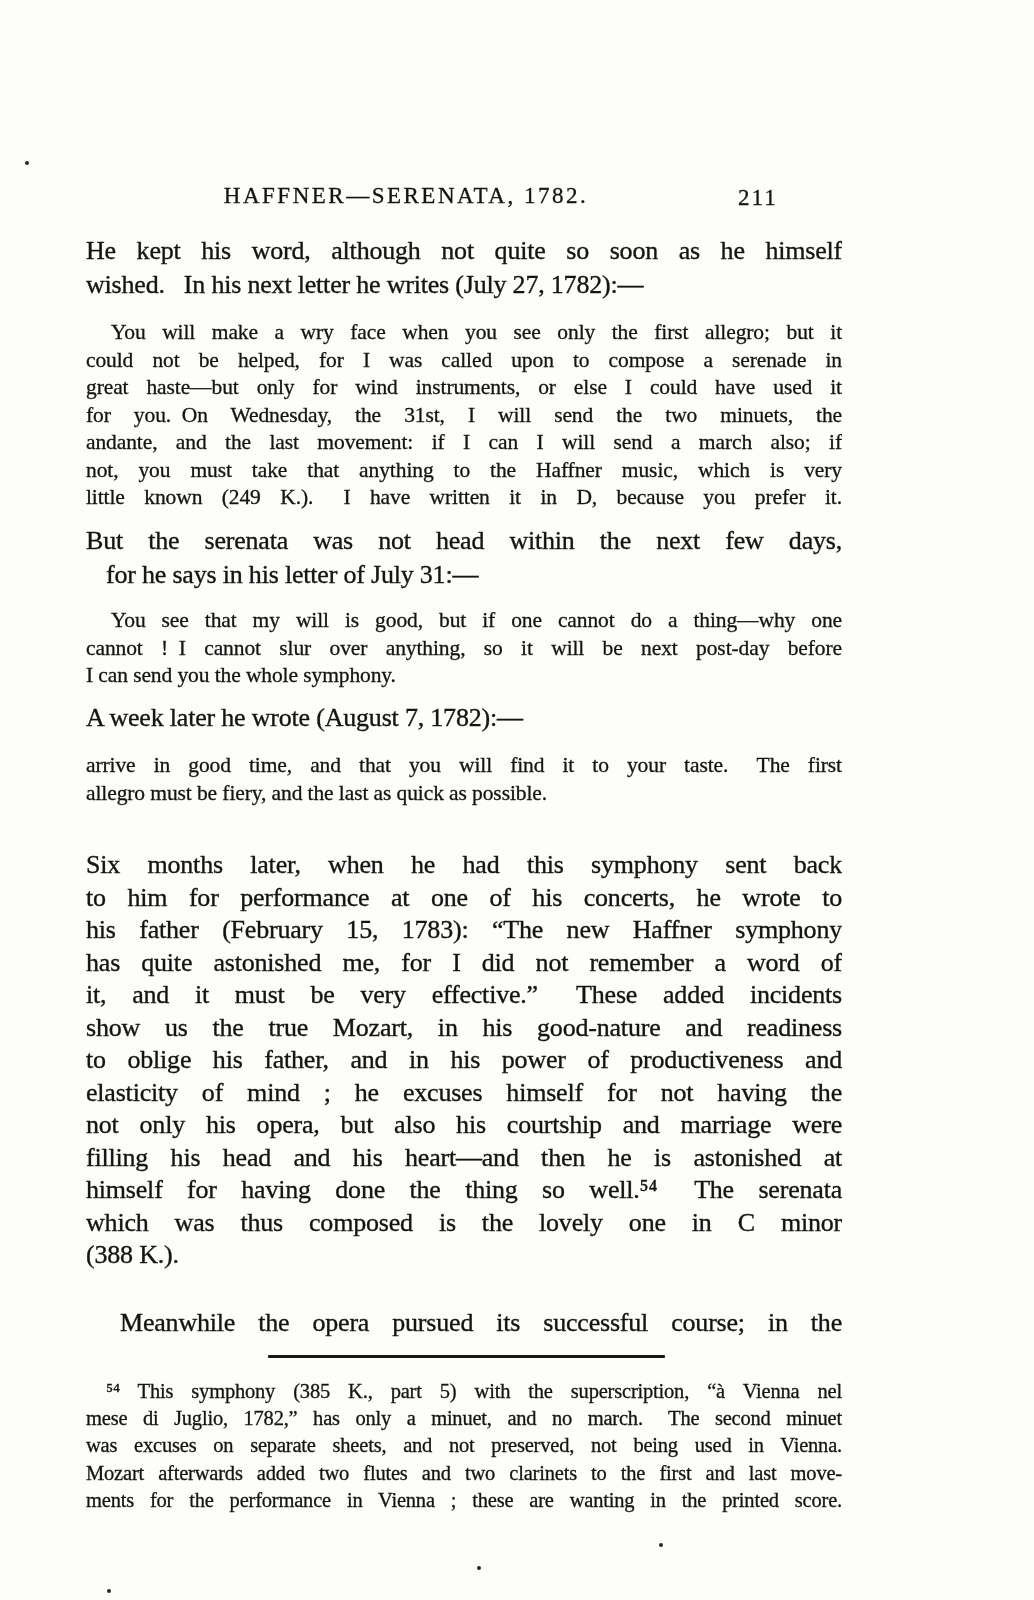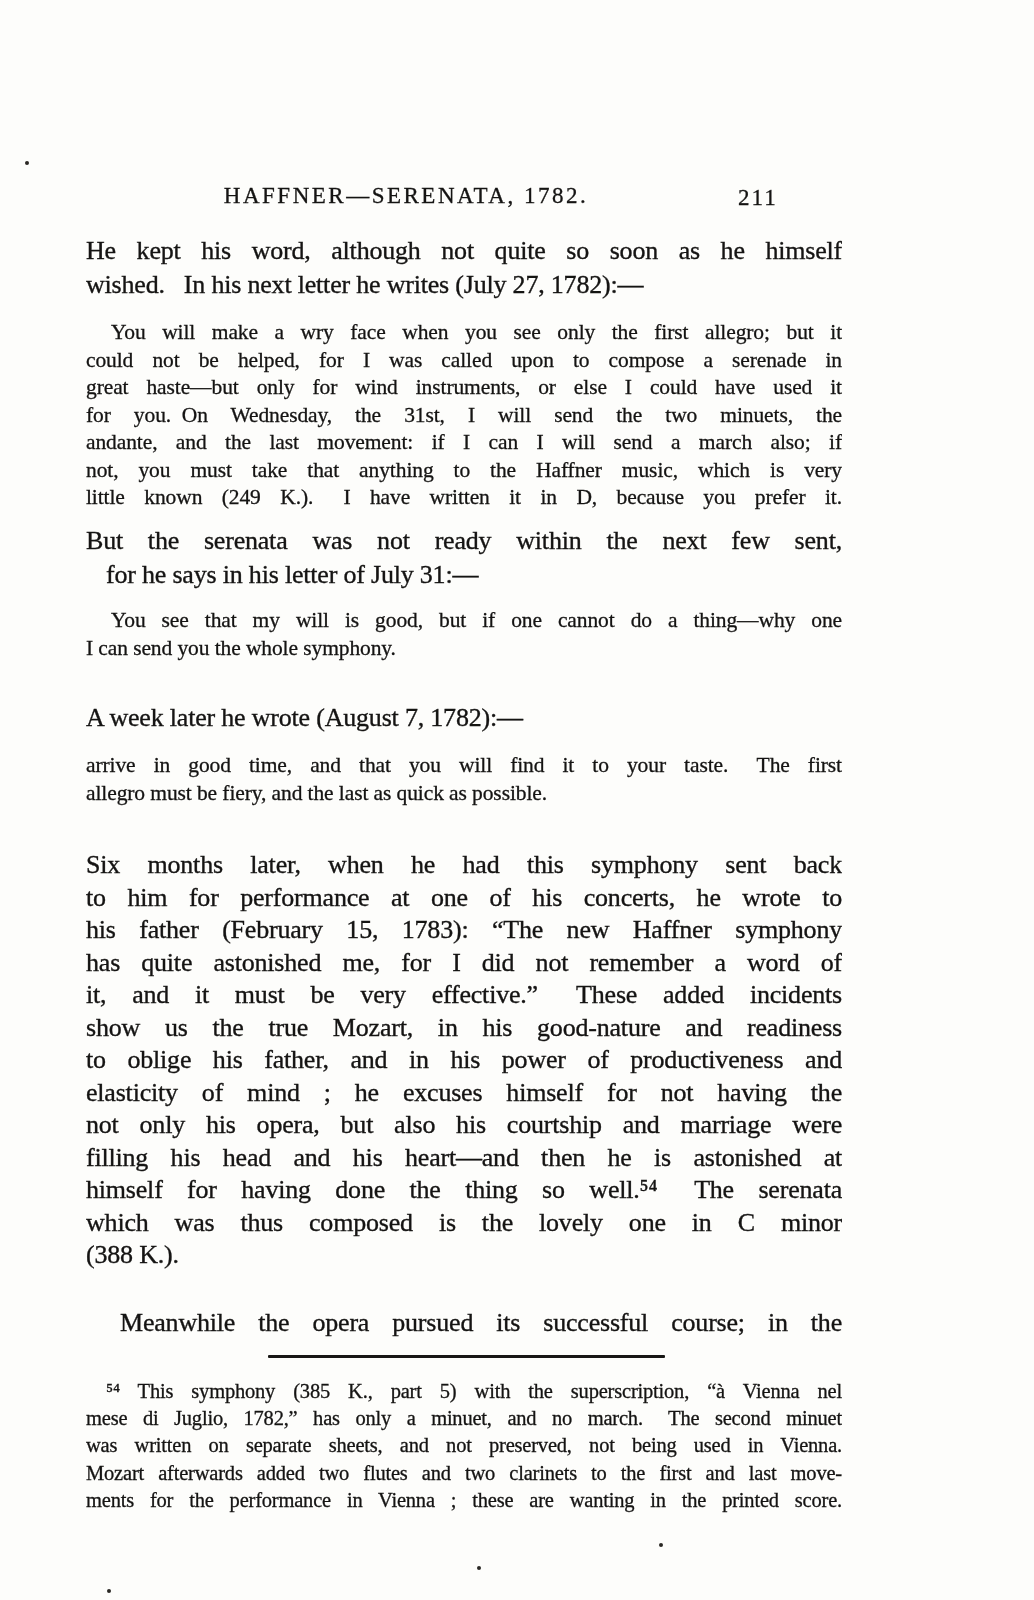--- a/index.html
+++ b/index.html
@@ -94,25 +94,26 @@
       <div class="block quote" style="top: 319px; line-height: 27.5px;">
         <div class="line j" style="height: 27.5px; text-indent: 25px;">You will make a wry face when you see only the first allegro; but it</div>
         <div class="line j" style="height: 27.5px;">could not be helped, for I was called upon to compose a serenade in</div>
         <div class="line j" style="height: 27.5px;">great haste—but only for wind instruments, or else I could have used it</div>
         <div class="line j" style="height: 27.5px;">for you. On Wednesday, the 31st, I will send the two minuets, the</div>
         <div class="line j" style="height: 27.5px;">andante, and the last movement: if I can I will send a march also; if</div>
         <div class="line j" style="height: 27.5px;">not, you must take that anything to the Haffner music, which is very</div>
         <div class="line j" style="height: 27.5px;">little known (249 K.).  I have written it in D, because you prefer it.</div>
       </div>
       <div class="block body" style="top: 524px; line-height: 33.5px;">
-        <div class="line j" style="height: 33.5px;">But the serenata was not ready within the next few sent,</div>
+        <div class="line j" style="height: 33.5px;">But the serenata was not head within the next few days,</div>
         <div class="line" style="height: 33.5px; margin-left: 20px;">for he says in his letter of July 31:—</div>
       </div>
       <div class="block quote" style="top: 607px; line-height: 27.5px;">
         <div class="line j" style="height: 27.5px; text-indent: 25px;">You see that my will is good, but if one cannot do a thing—why one</div>
+        <div class="line j" style="height: 27.5px;">cannot ! I cannot slur over anything, so it will be next post-day before</div>
         <div class="line" style="height: 27.5px;">I can send you the whole symphony.</div>
       </div>
       <div class="block body" style="top: 701px; line-height: 33.5px;">
         <div class="line" style="height: 33.5px;">A week later he wrote (August 7, 1782):—</div>
       </div>
       <div class="block quote" style="top: 752px; line-height: 27.5px;">
         <div class="line j" style="height: 27.5px;">arrive in good time, and that you will find it to your taste.  The first</div>
         <div class="line" style="height: 27.5px;">allegro must be fiery, and the last as quick as possible.</div>
       </div>
       <div class="block body" style="top: 849px; line-height: 32.5px;">
@@ -129,21 +130,21 @@
         <div class="line j" style="height: 32.5px;">himself for having done the thing so well.⁵⁴  The serenata</div>
         <div class="line j" style="height: 32.5px;">which was thus composed is the lovely one in C minor</div>
         <div class="line" style="height: 32.5px;">(388 K.).</div>
       </div>
       <div class="block body" style="top: 1306px; line-height: 33px;">
         <div class="line j" style="height: 33px; text-indent: 34px;">Meanwhile the opera pursued its successful course; in the</div>
       </div>
       <div class="block footnote" style="top: 1378px; line-height: 27.2px;">
         <div class="line j" style="height: 27.2px; text-indent: 20px;">⁵⁴ This symphony (385 K., part 5) with the superscription, “à Vienna nel</div>
         <div class="line j" style="height: 27.2px;">mese di Juglio, 1782,” has only a minuet, and no march.  The second minuet</div>
-        <div class="line j" style="height: 27.2px;">was written on separate sheets, and not preserved, not being used in Vienna.</div>
+        <div class="line j" style="height: 27.2px;">was excuses on separate sheets, and not preserved, not being used in Vienna.</div>
         <div class="line j" style="height: 27.2px;">Mozart afterwards added two flutes and two clarinets to the first and last move-</div>
         <div class="line j" style="height: 27.2px;">ments for the performance in Vienna ; these are wanting in the printed score.</div>
       </div>
     </div>
 
   <div class="footnote-rule" id="footnote-rule" style="left: 268px; top: 1355px; width: 397px;"></div>
 
   <div id="specks">
       <div class="speck" style="left: 25px; top: 161px;"></div>
       <div class="speck" style="left: 659px; top: 1543px;"></div>

